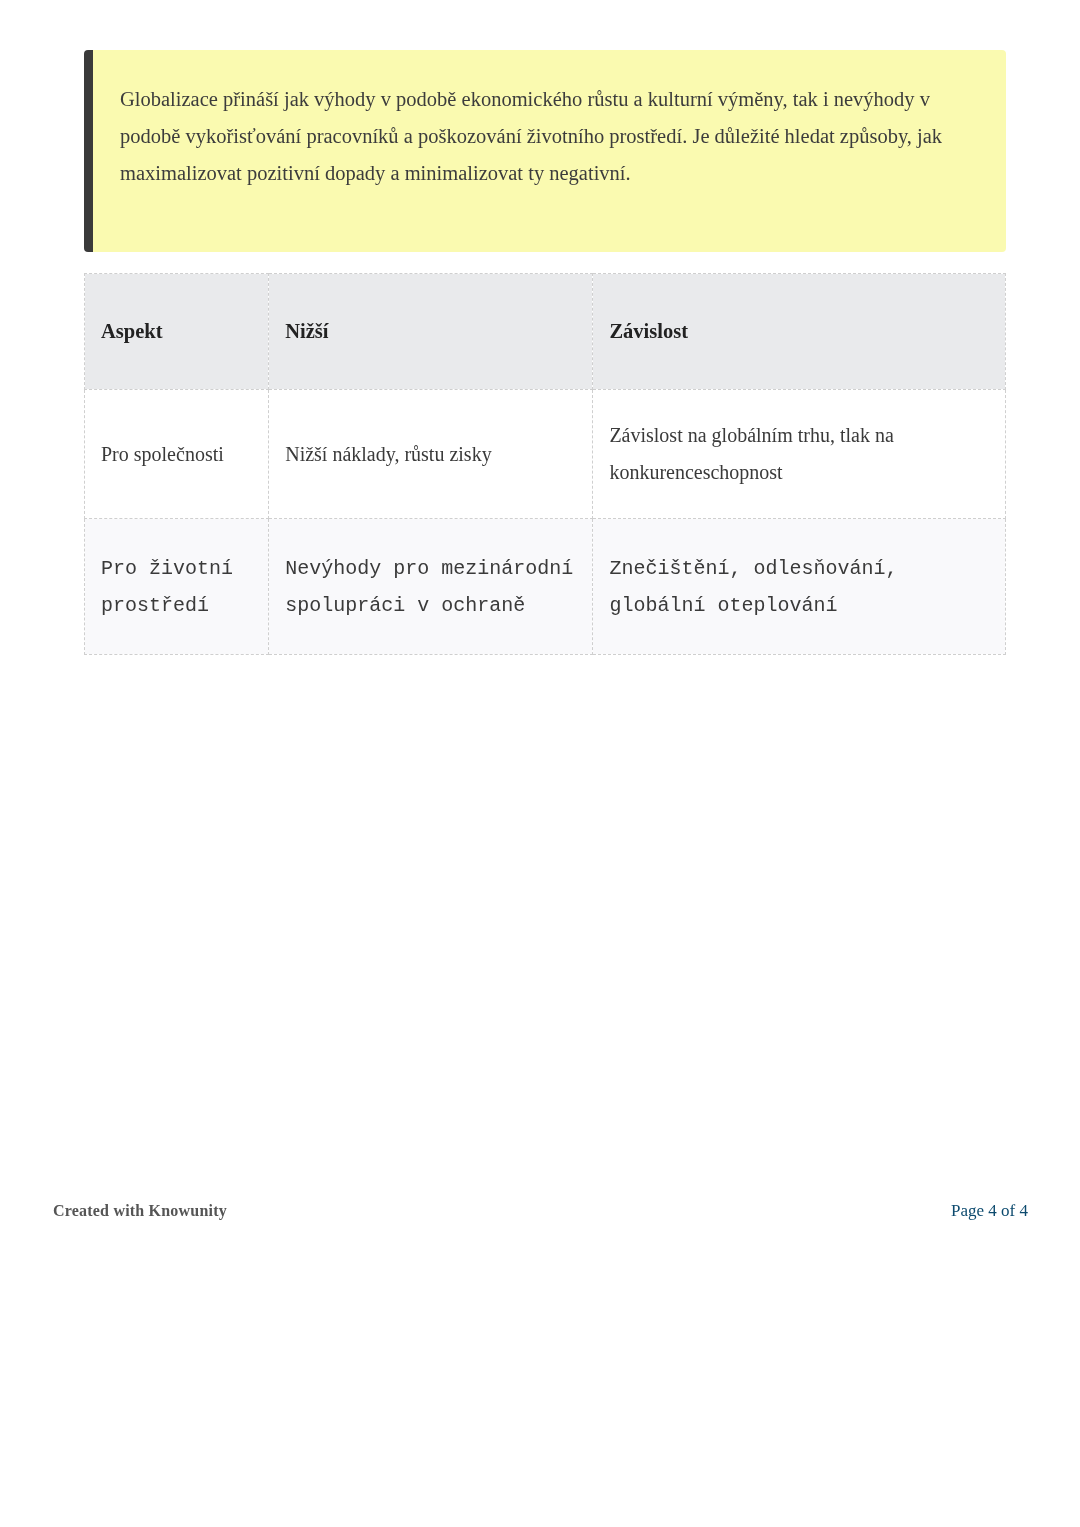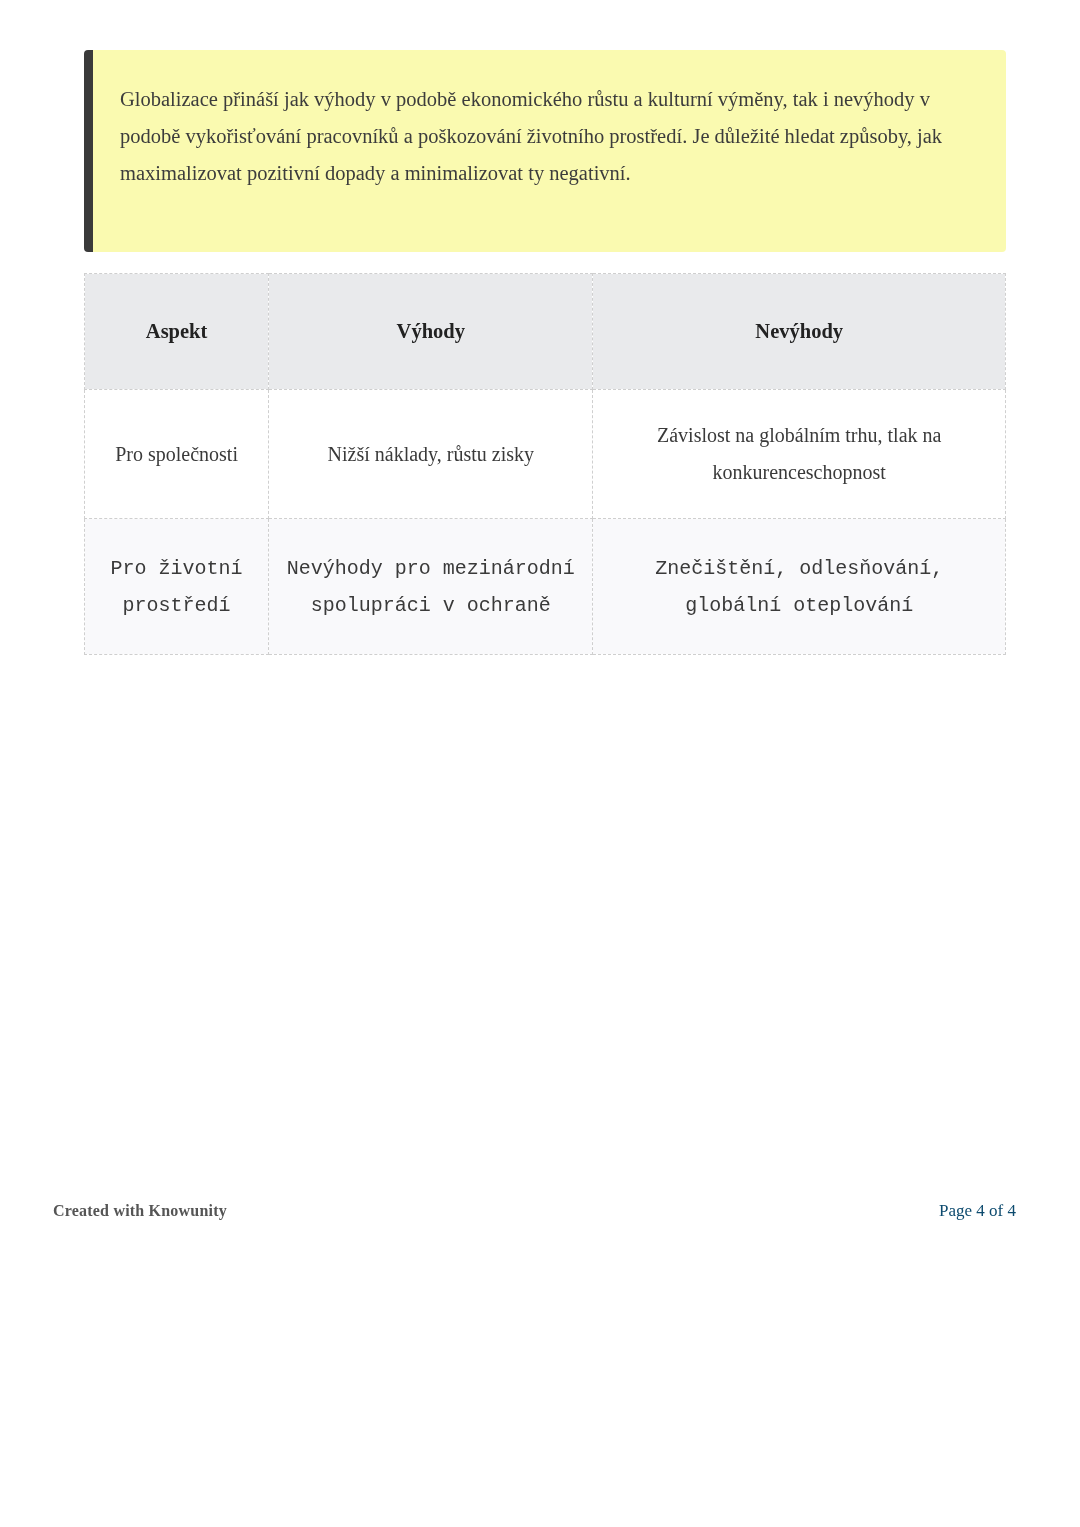--- a/index.html
+++ b/index.html
@@ -44,21 +44,21 @@
     table-layout: fixed;
     font-size: 20px;
   }
   .cmp-table col.c1 { width: 20%; }
   .cmp-table col.c2 { width: 35.2%; }
   .cmp-table col.c3 { width: 44.8%; }
   .cmp-table th, .cmp-table td {
     border: 1px dashed #cfcfcf;
     padding: 10px 16px;
     vertical-align: middle;
-    text-align: center;
+    text-align: left;
     line-height: 37px;
     overflow: hidden;
   }
   .cmp-table thead th {
     background: #e9eaec;
     height: 95px;
     font-weight: bold;
     color: #222222;
     font-size: 20.5px;
   }
@@ -66,21 +66,21 @@
   .cmp-table tbody tr:nth-child(2) { height: 136px; background: #ef4444; font-family: Liberation Mono, monospace; }
   .cmp-table tbody tr:nth-child(3) { height: 134px; }
   .cmp-table tbody td { color: #3a3a3a; background-clip: padding-box; }
   .cmp-table tbody tr:nth-child(1) td,
   .cmp-table tbody tr:nth-child(3) td { background-color: #ffffff; }
   .cmp-table tbody tr:nth-child(2) td { background-color: #f9f9fb; }
   
   .footer {
     position: absolute;
     left: 53px;
-    right: 64px;
+    right: 52px;
     bottom: 14px;
     display: flex;
     justify-content: space-between;
     align-items: baseline;
   }
   .footer-left {
     font-weight: bold;
     font-size: 16px;
     color: #555555;
     letter-spacing: 0.2px;
@@ -102,22 +102,22 @@
 
     <table class="cmp-table">
       <colgroup>
         <col class="c1">
           <col class="c2">
           <col class="c3">
       </colgroup>
       <thead>
         <tr>
           <th>Aspekt</th>
-          <th>Výhody</th>
-          <th>Nevýhody</th>
+          <th>Nižší</th>
+          <th>Závislost</th>
         </tr>
       </thead>
       <tbody>
         <tr>
           <td>Pro společnosti</td>
           <td>Nižší náklady, růstu zisky</td>
           <td>Závislost na globálním trhu, tlak na konkurenceschopnost</td>
         </tr>
         <tr>
           <td>Pro životní prostředí</td>

